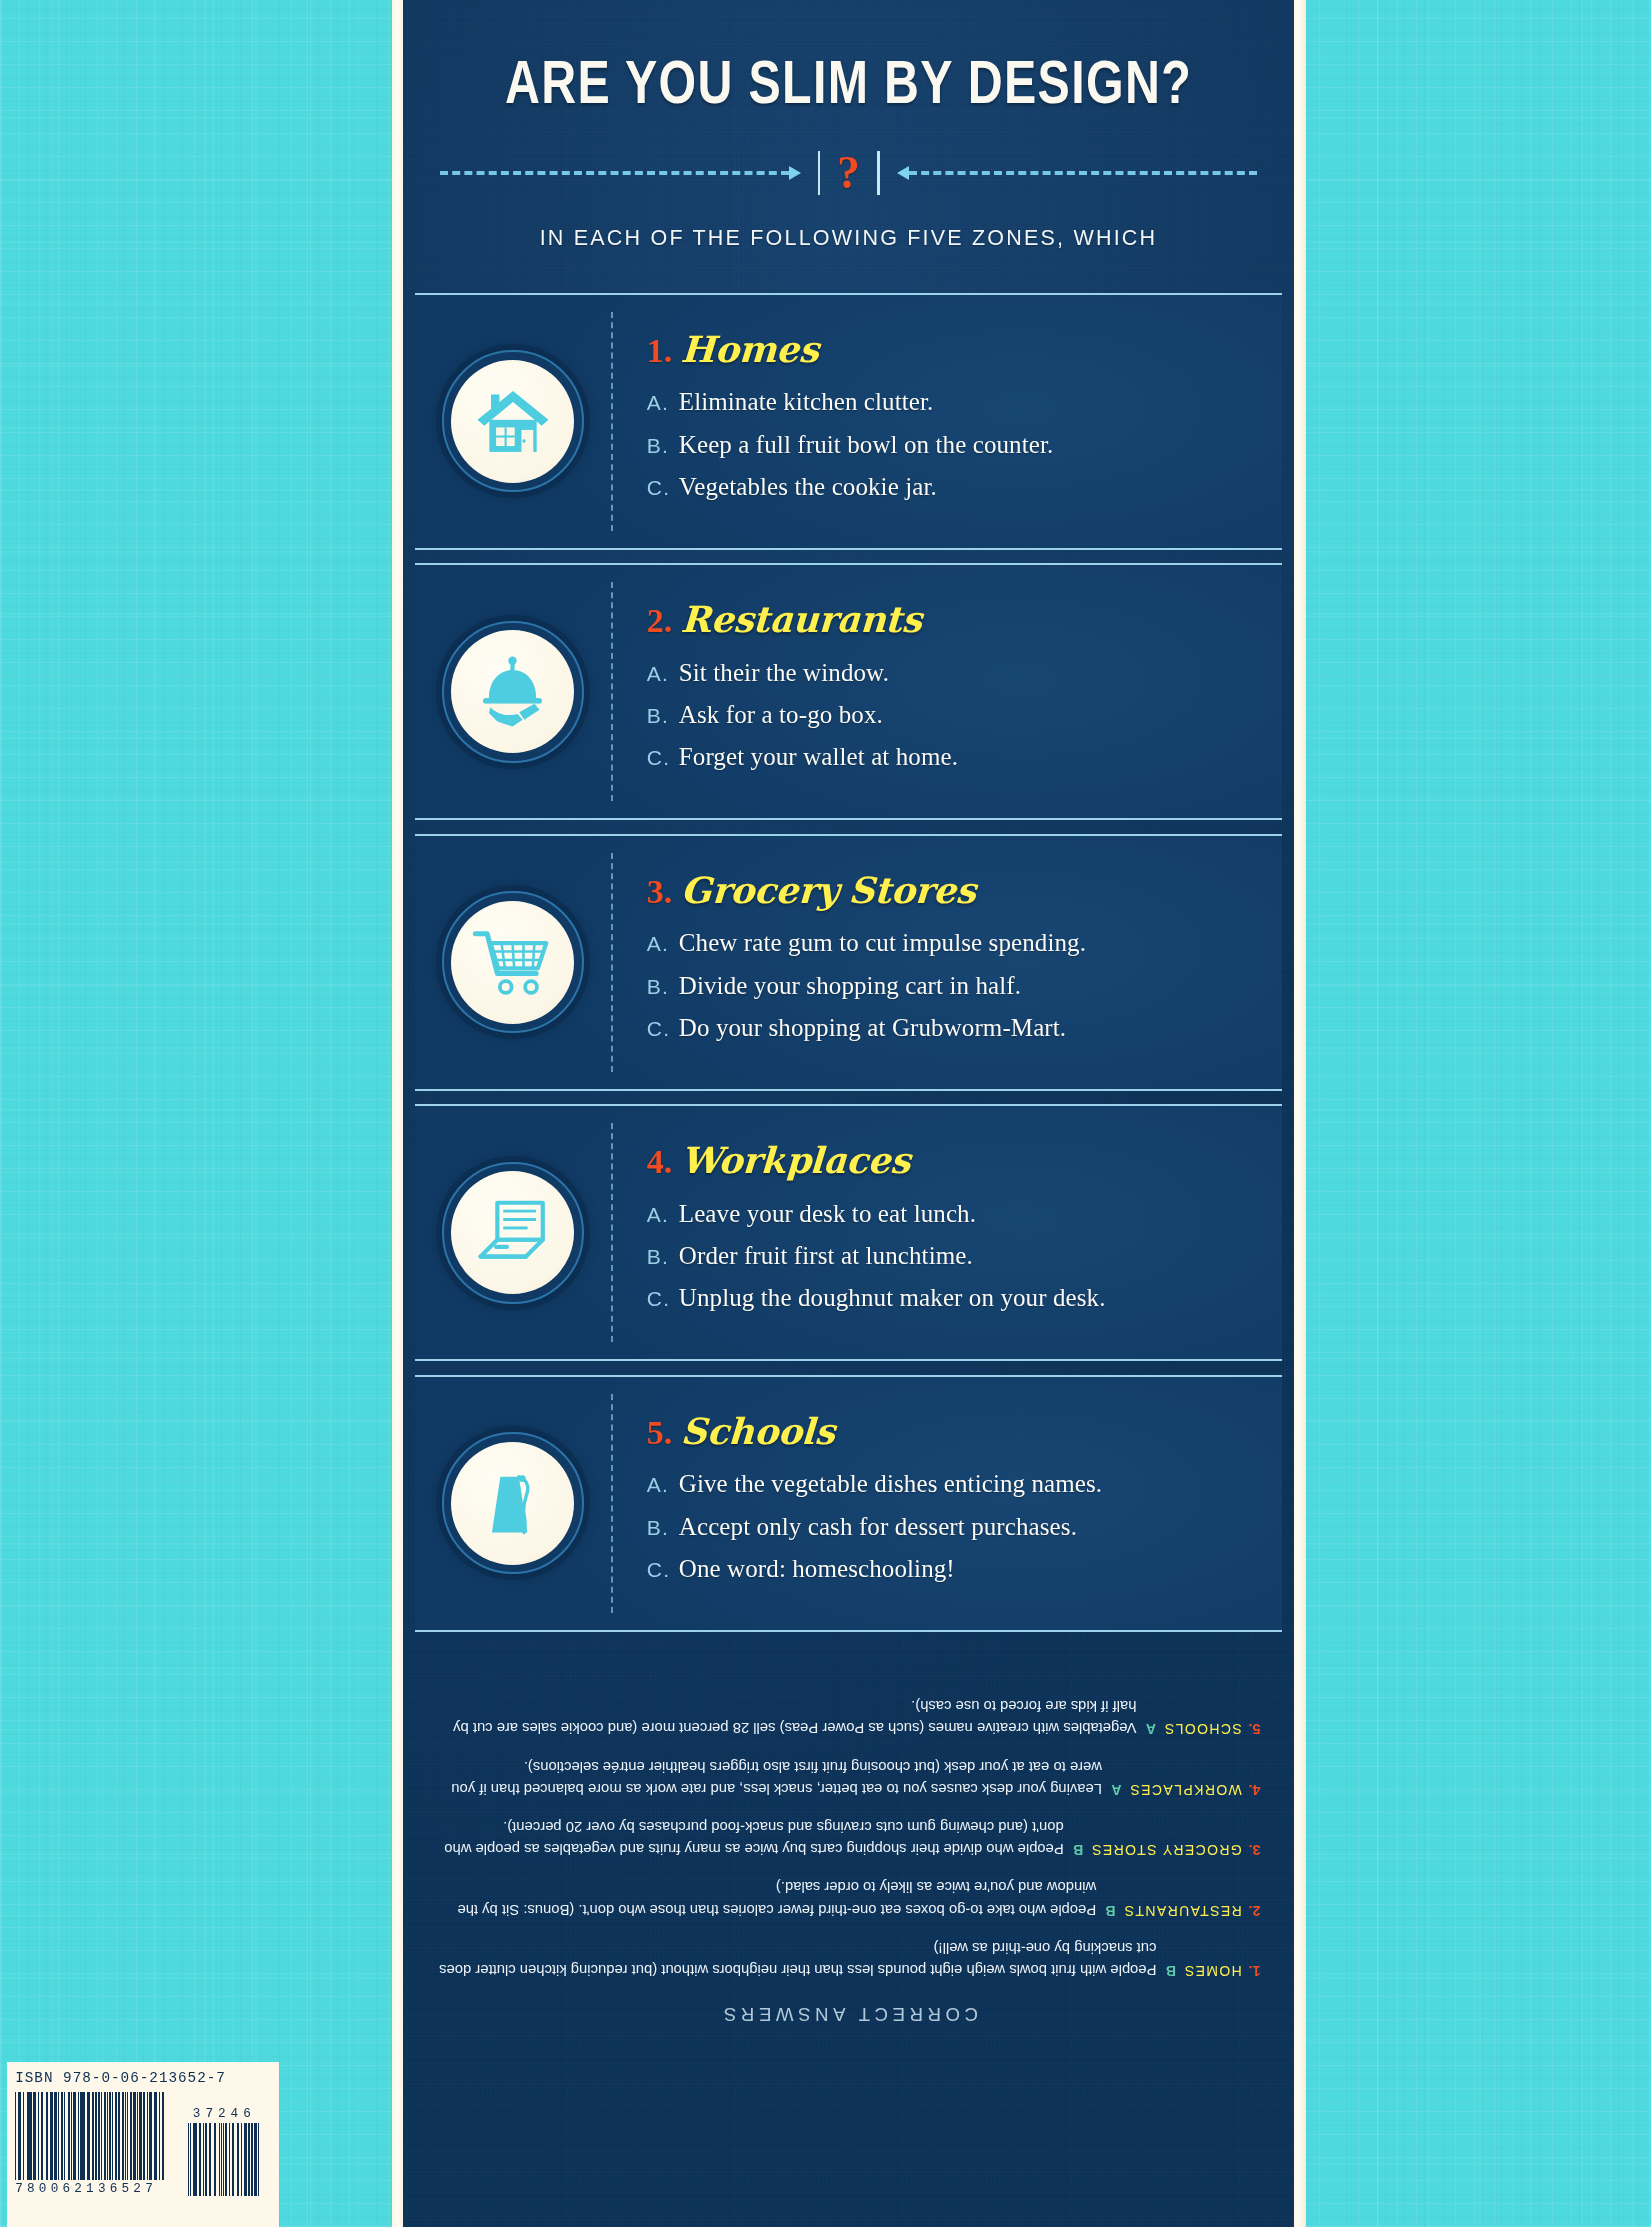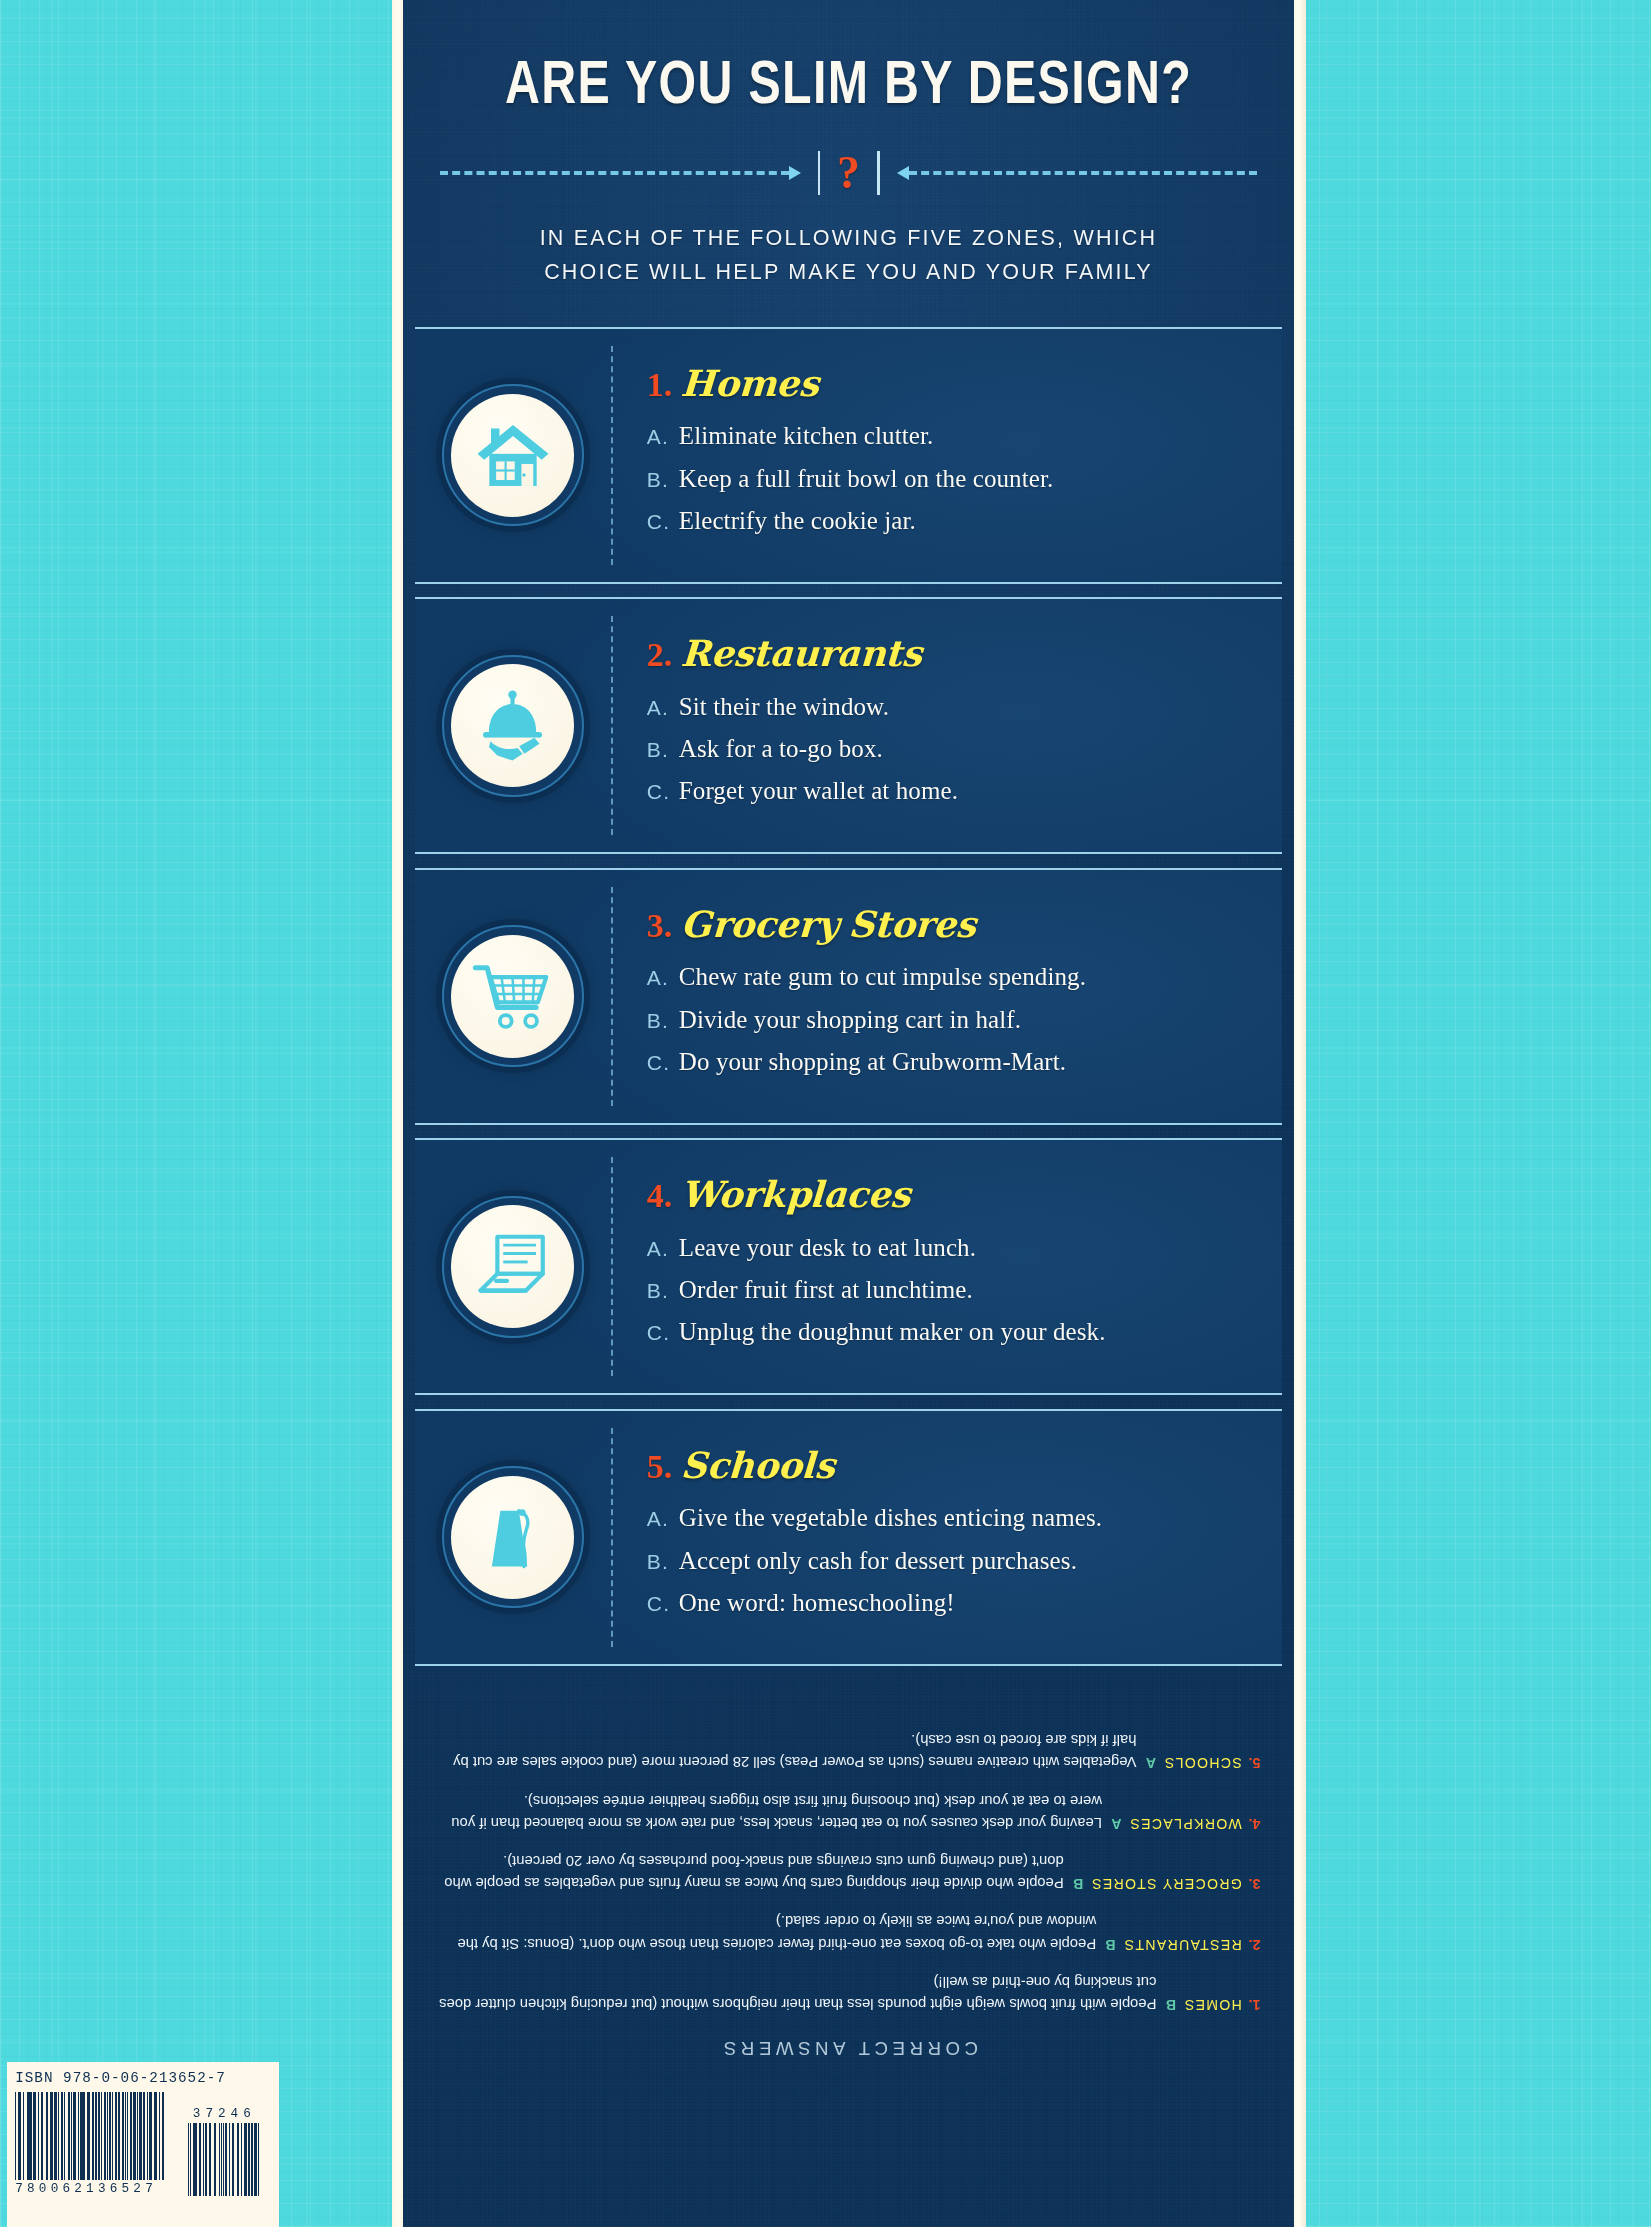--- a/index.html
+++ b/index.html
@@ -358,21 +358,20 @@
       <div class="arrow-in arrow-right"></div>
       <div class="tick-bar"></div>
       <div id="qmark">?</div>
       <div class="tick-bar"></div>
       <div class="arrow-in arrow-left"></div>
       <div class="dash-line"></div>
     </div>
 
     <div id="subtitle">
       <div>IN EACH OF THE FOLLOWING FIVE ZONES, WHICH</div>
-      <div>CHOICE WILL HELP MAKE YOU AND YOUR FAMILY</div>
     </div>
   </div>
 
   <div id="zones">
 
     <div class="zone-block">
       <div class="zone-icon-col">
         <div class="icon-ring">
           <div class="icon-disc">
             <svg width="78" height="71" viewBox="0 0 92 84">
@@ -397,21 +396,21 @@
         <div class="option-row">
           <span class="option-letter">A.</span>
           <span class="option-text">Eliminate kitchen clutter.</span>
         </div>
         <div class="option-row">
           <span class="option-letter">B.</span>
           <span class="option-text">Keep a full fruit bowl on the counter.</span>
         </div>
         <div class="option-row">
           <span class="option-letter">C.</span>
-          <span class="option-text">Electrify the cookie jar.</span>
+          <span class="option-text">Vegetables the cookie jar.</span>
         </div>
       </div>
     </div>
 
     <div class="zone-block">
       <div class="zone-icon-col">
         <div class="icon-ring">
           <div class="icon-disc">
             <svg width="81" height="76" viewBox="0 0 96 90">
               <circle cx="48" cy="8" r="5" fill="#4ecde0"></circle>

